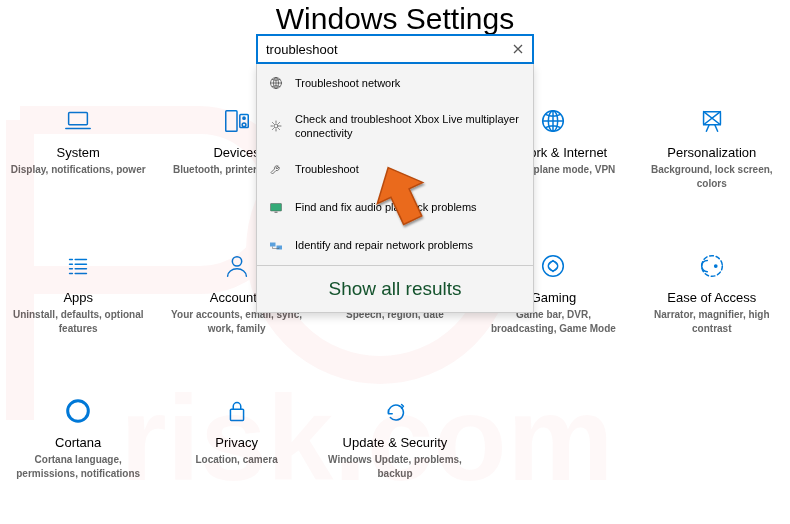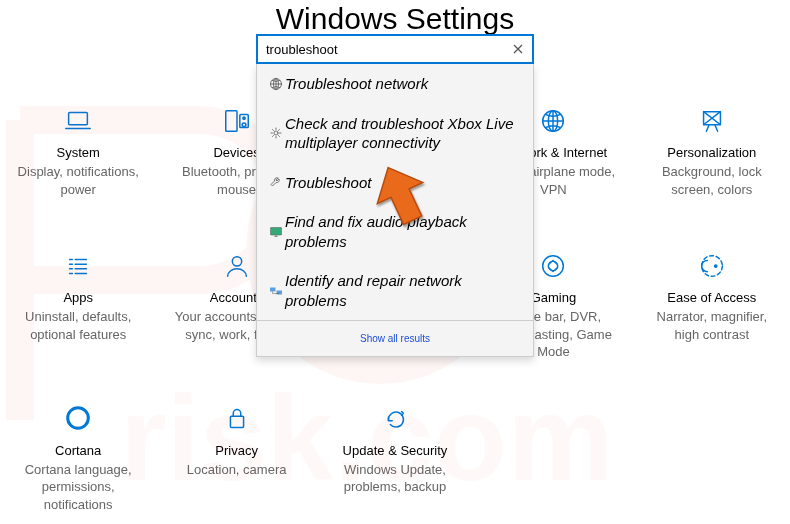--- a/index.html
+++ b/index.html
@@ -52,39 +52,38 @@
   }
   .dropdown {
     border: 1px solid #ccc;
     border-top: none;
     background: #f4f4f4;
     box-shadow: 0 4px 8px rgba(0,0,0,0.15);
   }
   .dd-item {
     display: flex;
     align-items: center;
-    gap: 0;
+    gap: 10px;
     padding: 10px 10px;
-    font-size: 15px;
+    font-size: 11px;
     cursor: pointer;
     color: #000;
-    font-style: italic;
   }
   .dd-item .dd-icon {
     width: 18px; height: 18px; flex-shrink: 0;
     display:flex;align-items:center;justify-content:center;
   }
   .dd-item .dd-text { line-height: 1.3; }
   .dd-divider { border-top: 1px solid #ccc; }
   .dd-showall {
     text-align: center;
     padding: 12px;
-    font-size: 10px;
+    font-size: 19px;
     cursor: pointer;
-    color: #1d4ed8;
+    color: #14532d;
   }
   .tiles {
     position: absolute;
     top: 85px;
     left: 0; right: 0;
     display: grid;
     grid-template-columns: repeat(5, 1fr);
     gap: 10px;
     padding: 0 4px;
   }
@@ -100,23 +99,24 @@
     align-items: center;
     justify-content: center;
     margin-bottom: 7px;
   }
   .tile-title {
     font-size: 13px;
     color: #000;
     margin-bottom: 3px;
   }
   .tile-desc {
-    font-size: 13px;
+    font-size: 10px;
     color: #666;
     line-height: 1.35;
+    font-weight: bold;
   }
   .cursor-arrow {
     position: absolute;
     top: 163px;
     left: 370px;
     z-index: 30;
     pointer-events: none;
   }
   
   .wm {

